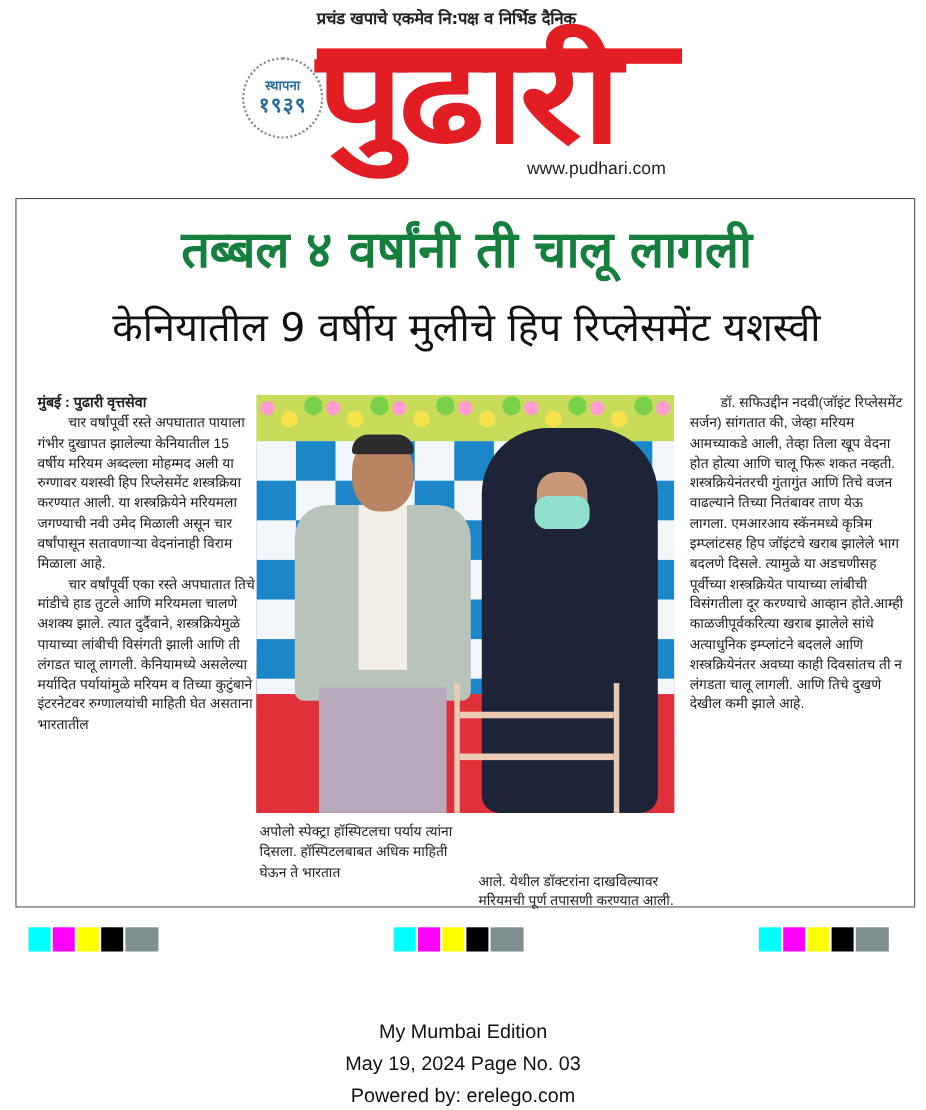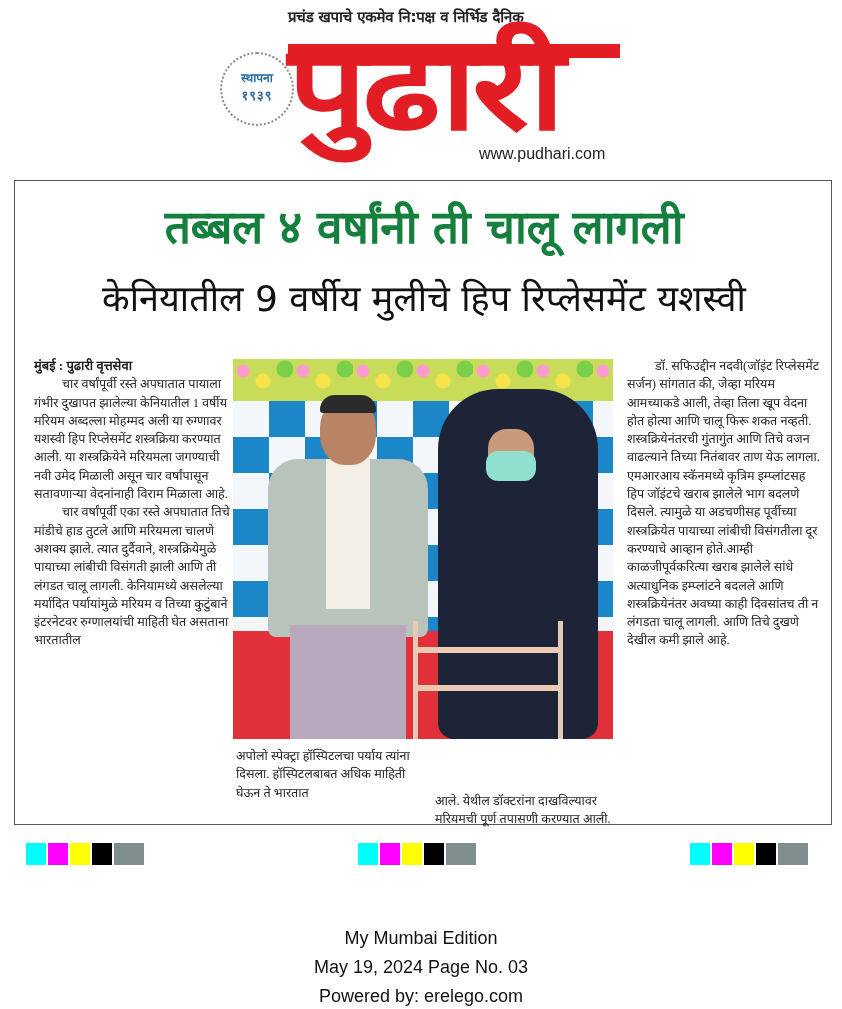--- a/index.html
+++ b/index.html
@@ -8,40 +8,40 @@
 
   
   .masthead { position: absolute; left: 0; top: 0; width: 842px; height: 178px; }
   .tagline { position: absolute; left: 288px; top: 6px; font-size: 15px; font-weight: bold;
              color: #222; white-space: nowrap; letter-spacing: -0.2px; }
   .estd-seal { position: absolute; left: 220px; top: 52px; width: 70px; height: 70px;
                border-radius: 50%; border: 2px dotted #8a8a8a; display: flex;
                flex-direction: column; align-items: center; justify-content: center;
                background: #fff; }
   .estd-label { font-size: 12px; color: #2a6f9e; font-weight: bold; line-height: 14px; }
-  .estd-year { font-size: 13px; color: #2a6f9e; font-weight: bold; line-height: 22px; letter-spacing: 1px; }
+  .estd-year { font-size: 19px; color: #2a6f9e; font-weight: bold; line-height: 22px; letter-spacing: 1px; }
   .logo { position: absolute; left: 288px; top: 18px; width: 332px; height: 140px;
           color: #e21d23; font-family: "DejaVu Sans", sans-serif; font-weight: bold;
           font-size: 118px; line-height: 140px; letter-spacing: -4px; white-space: nowrap;
           transform: scaleX(1.18); transform-origin: left center; }
   .logo-bar { position: absolute; left: 288px; top: 44px; width: 332px; height: 14px; background: #e21d23; }
   .website { position: absolute; left: 479px; top: 145px; font-family: "Liberation Sans", sans-serif;
              font-size: 16px; color: #222; }
 
   
   .article { position: absolute; left: 14px; top: 180px; width: 818px; height: 645px;
              border: 1.5px solid #555; box-sizing: border-box; background: #fff; }
   .headline { position: absolute; left: 0; top: 18px; width: 818px; text-align: center;
               color: #15803d; font-weight: bold; font-size: 46px; line-height: 56px;
               white-space: nowrap; letter-spacing: -0.5px; }
   .subheadline { position: absolute; left: 0; top: 96px; width: 818px; text-align: center;
                  color: #111; font-size: 36px; line-height: 44px; white-space: nowrap; }
 
   .col { position: absolute; font-size: 12.6px; line-height: 18.3px; color: #1e1e1e;
-         font-family: Liberation Serif, serif; }
+         font-family: Liberation Sans, sans-serif; }
   .col p { margin: 0; text-indent: 28px; }
   .col .byline { font-weight: bold; text-indent: 0; font-size: 13px; }
   .col-left { left: 19px; top: 176px; width: 200px; }
   .col-right { left: 626px; top: 176px; width: 194px; }
   .col-right.abs { left: 612px; }
   .col-mid-a { left: 221px; top: 566px; width: 190px; }
   .col-mid-b { left: 420px; top: 566px; width: 180px; margin-top: 45px; }
 
   
   .photo { position: absolute; left: 218px; top: 178px; width: 380px; height: 380px; overflow: hidden;
@@ -98,21 +98,21 @@
   <div class="logo">पुढारी</div>
   <div class="website">www.pudhari.com</div>
 </div>
 
 <div class="article">
   <div class="headline">तब्बल ४ वर्षांनी ती चालू लागली</div>
   <div class="subheadline">केनियातील 9 वर्षीय मुलीचे हिप रिप्लेसमेंट यशस्वी</div>
 
   <div class="col col-left">
     <p class="byline">मुंबई : पुढारी वृत्तसेवा</p>
-    <p>चार वर्षांपूर्वी रस्ते अपघातात पायाला गंभीर दुखापत झालेल्या केनियातील 1 वर्षीय मरियम अब्दल्ला मोहम्मद अली या रुग्णावर यशस्वी हिप रिप्लेसमेंट शस्त्रक्रिया करण्यात आली. या शस्त्रक्रियेने मरियमला जगण्याची नवी उमेद मिळाली असून चार वर्षांपासून सतावणाऱ्या वेदनांनाही विराम मिळाला आहे.</p>
+    <p>चार वर्षांपूर्वी रस्ते अपघातात पायाला गंभीर दुखापत झालेल्या केनियातील 15 वर्षीय मरियम अब्दल्ला मोहम्मद अली या रुग्णावर यशस्वी हिप रिप्लेसमेंट शस्त्रक्रिया करण्यात आली. या शस्त्रक्रियेने मरियमला जगण्याची नवी उमेद मिळाली असून चार वर्षांपासून सतावणाऱ्या वेदनांनाही विराम मिळाला आहे.</p>
     <p>चार वर्षांपूर्वी एका रस्ते अपघातात तिचे मांडीचे हाड तुटले आणि मरियमला चालणे अशक्य झाले. त्यात दुर्दैवाने, शस्त्रक्रियेमुळे पायाच्या लांबीची विसंगती झाली आणि ती लंगडत चालू लागली. केनियामध्ये असलेल्या मर्यादित पर्यायांमुळे मरियम व तिच्या कुटुंबाने इंटरनेटवर रुग्णालयांची माहिती घेत असताना भारतातील</p>
   </div>
 
   <div class="photo">
     <div class="flowers"></div>
     <div class="backdrop"></div>
     <div class="floor"></div>
     <div class="man">
       <div class="jacket"></div>
         <div class="shirt"></div>

